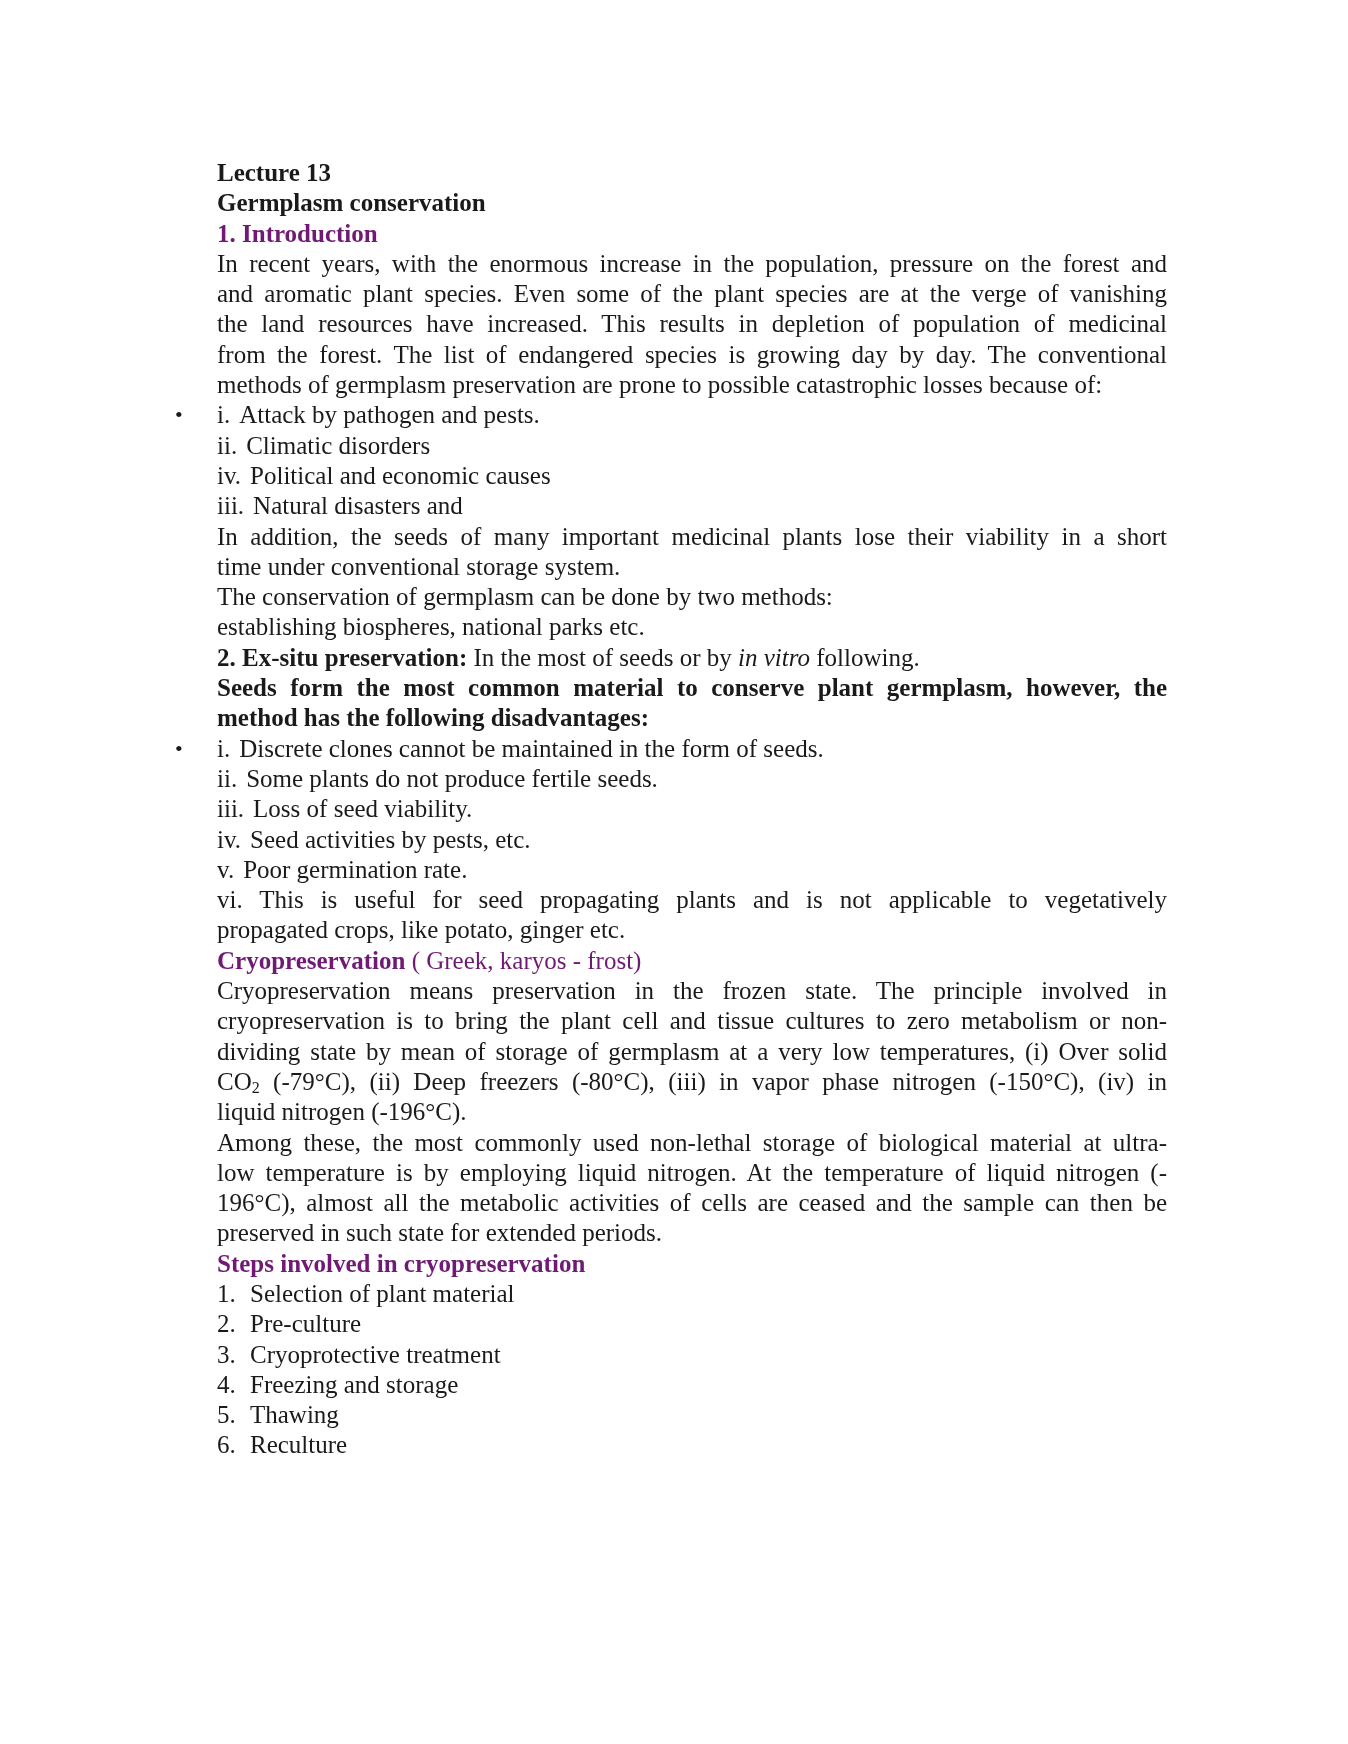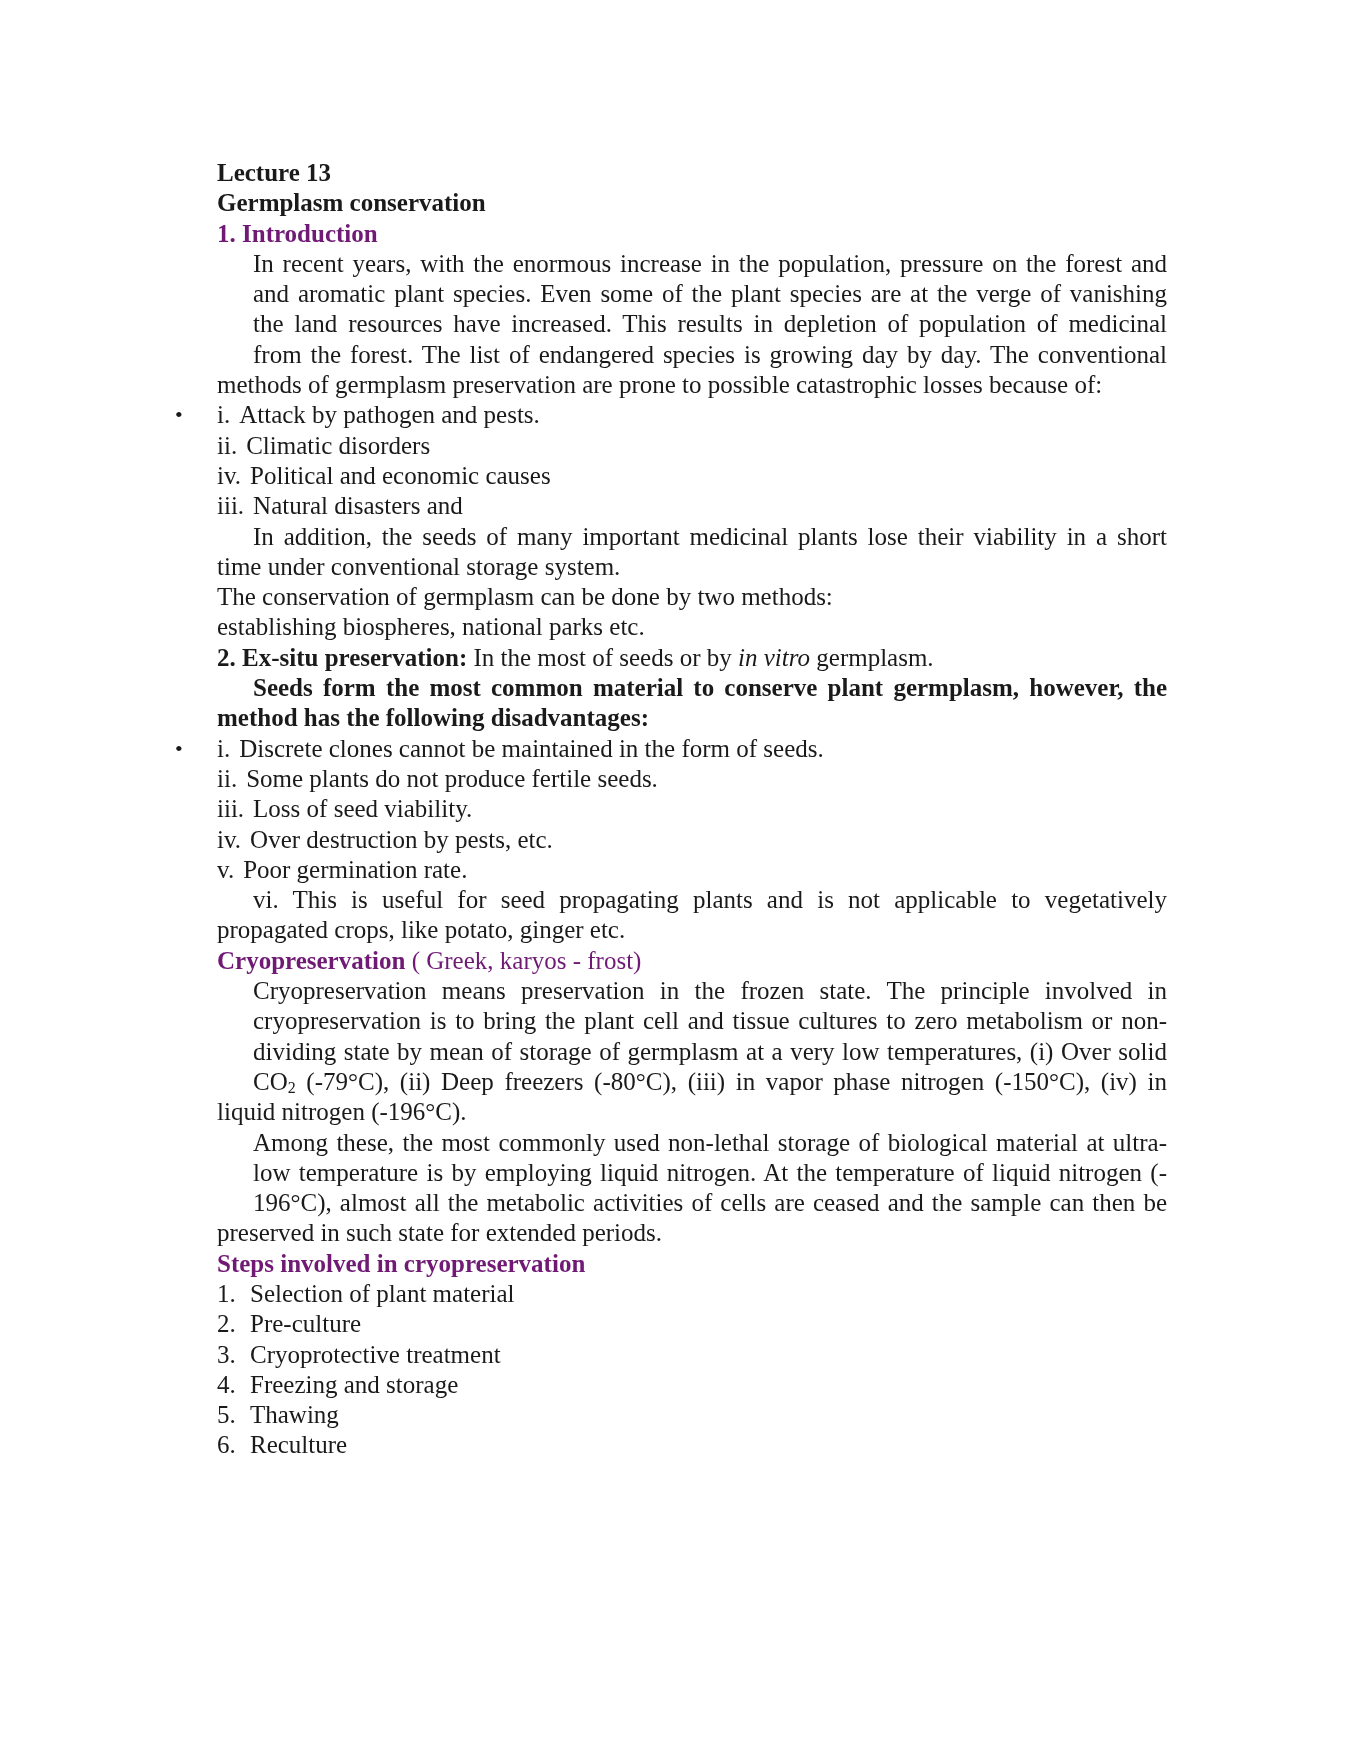--- a/index.html
+++ b/index.html
@@ -3,21 +3,21 @@
 <meta charset="utf-8">
 <style>
   html, body { margin: 0; padding: 0; background: #ffffff; }
   body { width: 1348px; height: 1744px; position: relative; overflow: hidden; }
   .page {
     position: absolute; left: 217px; top: 158px; width: 950px;
     font-family: Liberation Serif, serif;
     font-size: 25px; line-height: 30.3px; color: #1a1a1a;
   }
   .line { display: block; white-space: nowrap; }
-  .just { text-align: justify; text-align-last: justify; white-space: normal; margin-left: 36px; }
+  .just { text-align: justify; text-align-last: justify; white-space: normal; }
   .b { font-weight: bold; }
   .purple { color: #701a75; }
   .bullet-row { position: relative; }
   .bullet {
     position: absolute; left: -42px; top: 0; font-size: 22px;
   }
   .roman-num { display: inline-block; margin-right: 9px; }
   .step-num { display: inline-block; width: 33px; }
   sub { font-size: 16px; vertical-align: -3px; line-height: 0; }
   i { font-style: italic; }
@@ -53,38 +53,38 @@
     <span class="line">
       <span class="roman-num">iii.</span><span>Natural disasters and</span>
     </span>
   </div>
 
   <span class="line just">In addition, the seeds of many important medicinal plants lose their viability in a short</span>
   <span class="line">time under conventional storage system.</span>
   <span class="line">The conservation of germplasm can be done by two methods:</span>
 
   <span class="line">establishing biospheres, national parks etc.</span>
-  <span class="line"><span class="b">2.  Ex-situ preservation:</span><span> In the most of seeds or by </span><i>in vitro</i><span> germplasm.</span></span>
+  <span class="line"><span class="b">2.  Ex-situ preservation:</span><span> In the most of seeds or by </span><i>in vitro</i><span> following.</span></span>
 
   <span class="line just b"> Seeds form the most common material to conserve plant germplasm, however, the</span>
   <span class="line b">method has the following disadvantages:</span>
 
   <div>
     <span class="line bullet-row">
       <span class="bullet">•</span>
       <span class="roman-num">i.</span><span>Discrete clones cannot be maintained in the form of seeds.</span>
     </span>
     <span class="line">
       <span class="roman-num">ii.</span><span>Some plants do not produce fertile seeds.</span>
     </span>
     <span class="line">
       <span class="roman-num">iii.</span><span>Loss of seed viability.</span>
     </span>
     <span class="line">
-      <span class="roman-num">iv.</span><span>Over destruction by pests, etc.</span>
+      <span class="roman-num">iv.</span><span>Seed activities by pests, etc.</span>
     </span>
     <span class="line">
       <span class="roman-num">v.</span><span>Poor germination rate.</span>
     </span>
     <span class="line just">vi.  This is useful for seed propagating plants and is not applicable to vegetatively</span>
     <span class="line">propagated crops, like potato, ginger etc.</span>
   </div>
 
   <span class="line purple"><span class="b">Cryopreservation</span><span> ( Greek, karyos - frost)</span></span>
 

